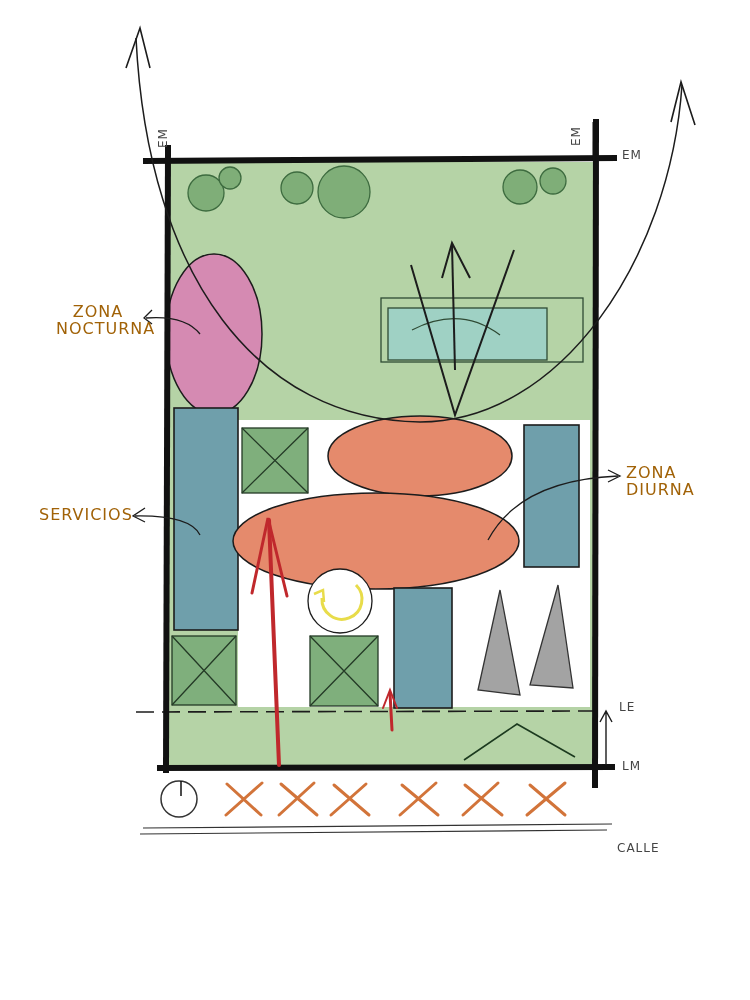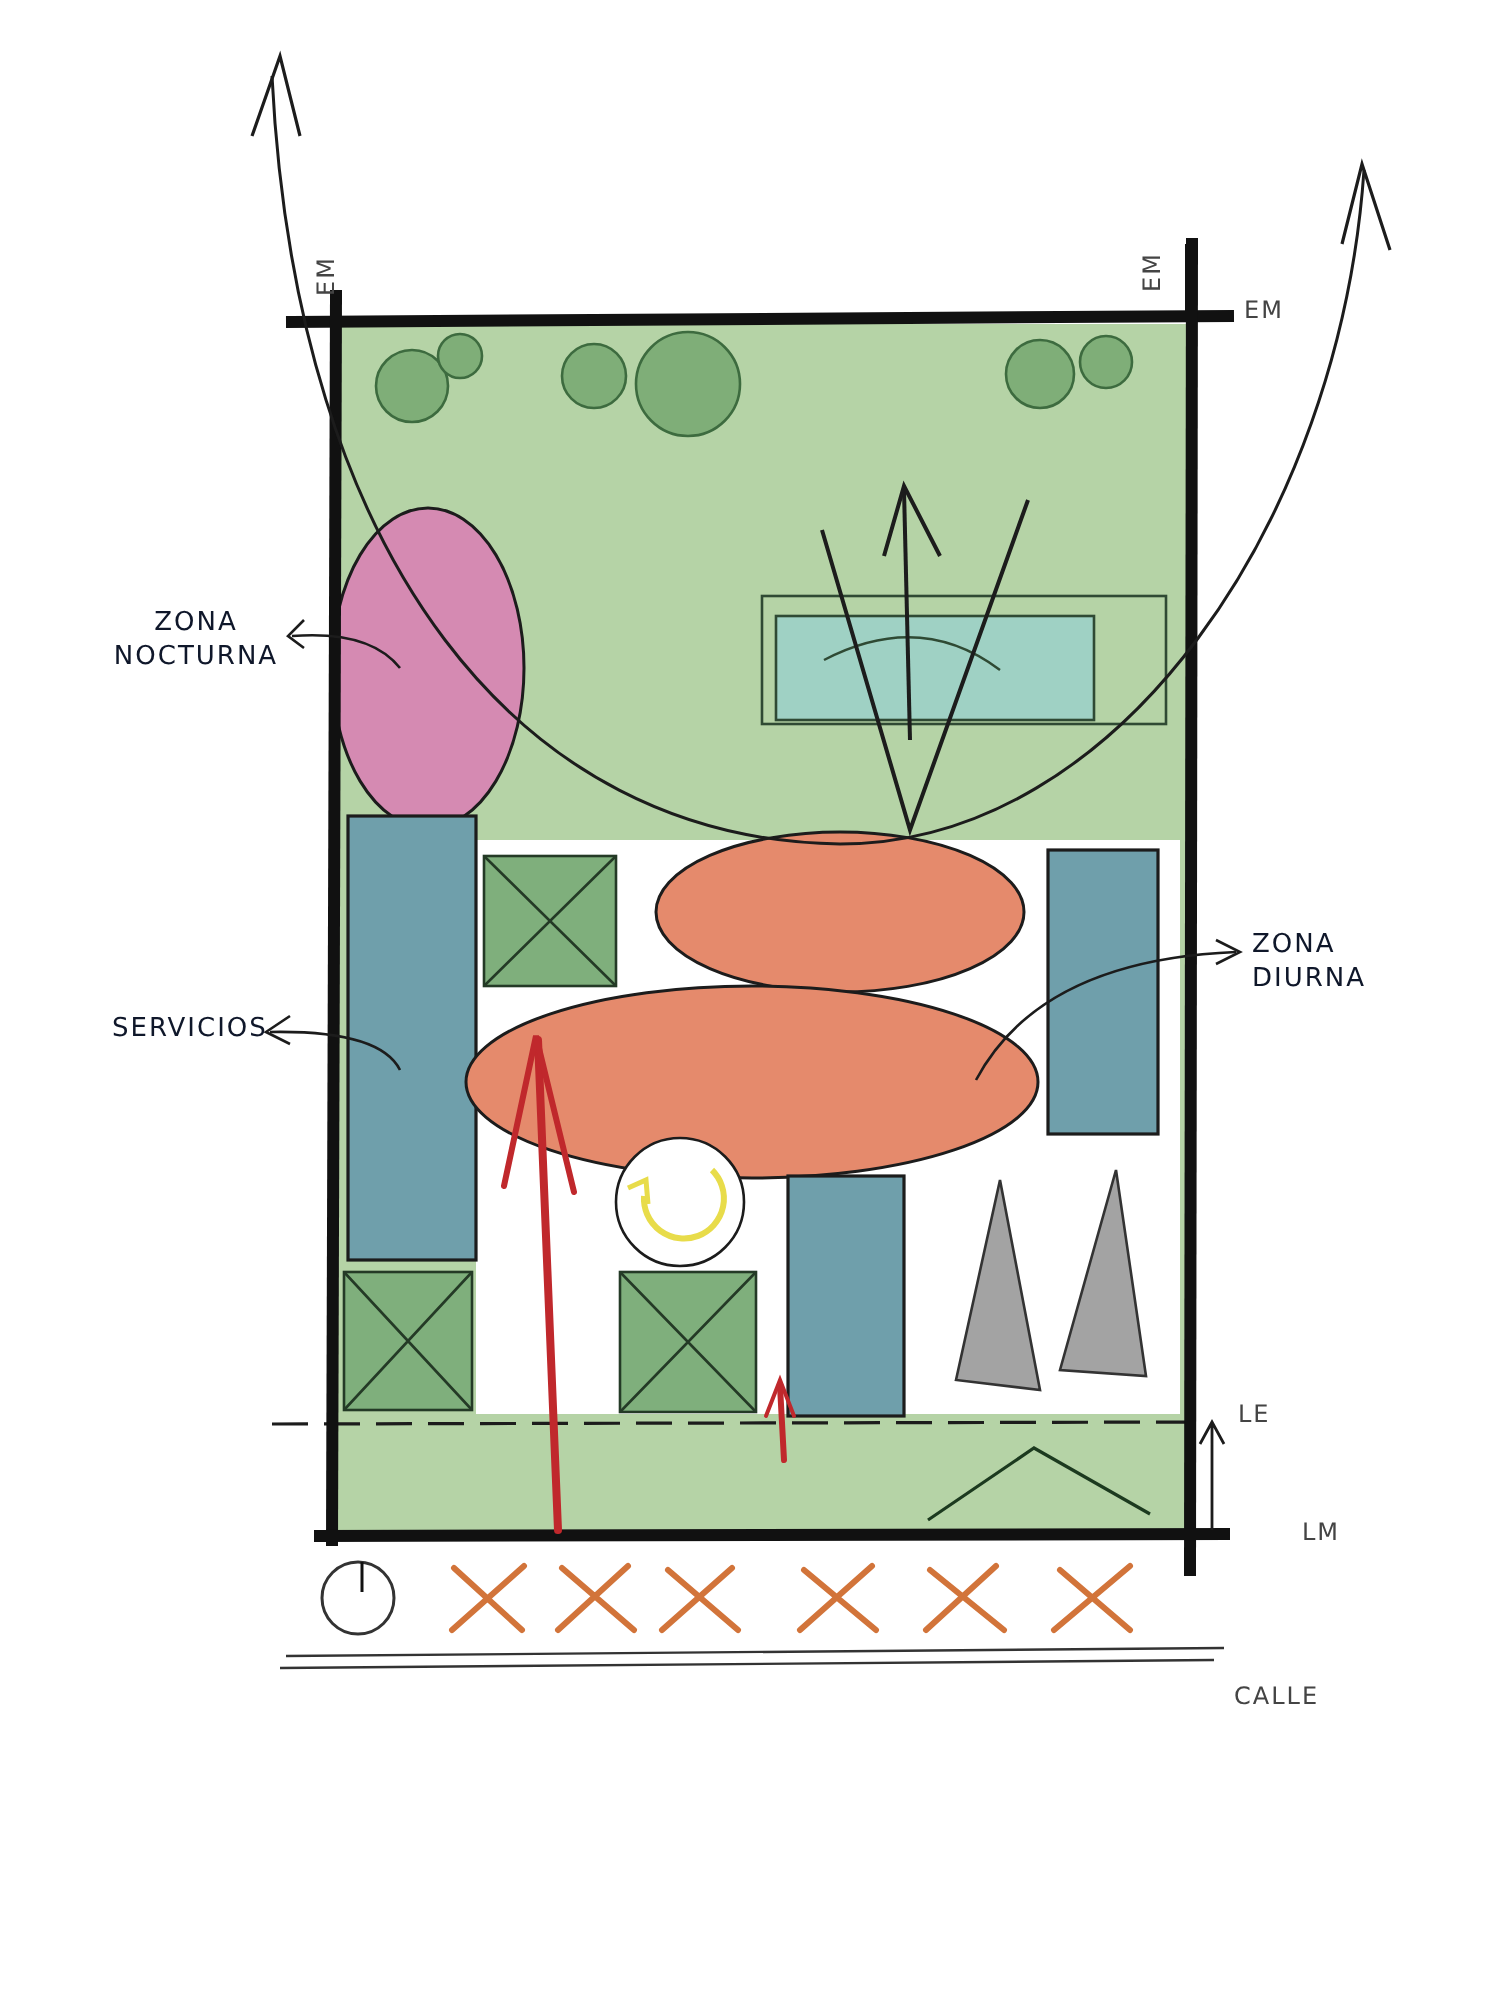--- a/index.html
+++ b/index.html
@@ -1,18 +1,18 @@
 <!DOCTYPE html>
 <html><head>
 <meta charset="utf-8">
 <style>
   html, body { margin: 0; padding: 0; background: #ffffff; }
   body { width: 750px; height: 1000px; position: relative; overflow: hidden; font-family: "DejaVu Sans", sans-serif; }
   #sketch { position: absolute; left: 0; top: 0; }
-  .lbl { position: absolute; font-family: "DejaVu Sans", sans-serif; color: #0f172a; font-size: 13px; letter-spacing: 1px; line-height: 17px; text-transform: uppercase; }
+  .lbl { position: absolute; font-family: "DejaVu Sans", sans-serif; color: #a16207; font-size: 16px; letter-spacing: 1px; line-height: 17px; text-transform: uppercase; }
   .lbl-small { font-size: 12px; color: #444; }
   .rot { transform: rotate(-90deg); transform-origin: left top; }
 </style>
 </head>
 <body>
 
 <svg id="sketch" width="750" height="1000" viewBox="0 0 750 1000" xmlns="http://www.w3.org/2000/svg">
   <defs>
     <marker id="arrowInk" markerWidth="10" markerHeight="10" refX="5" refY="5" orient="auto">
       <path d="M0,0 L6,5 L0,10" fill="none" stroke="#1c1c1c" stroke-width="1.3"></path>
@@ -138,39 +138,39 @@
     <line x1="143" y1="828" x2="612" y2="824" stroke="#333" stroke-width="1.2"></line>
     <line x1="140" y1="834" x2="607" y2="830" stroke="#333" stroke-width="1.2"></line>
   </g>
 </svg>
 
 <div class="lbl" style="left:56px; top:303px; text-align:center; width:84px;">
   <div>ZONA</div>
   <div>NOCTURNA</div>
 </div>
 
-<div class="lbl" style="left:56px; top:506px;text-align:center;">
+<div class="lbl" style="left:39px; top:506px;text-align:center;">
   <span>SERVICIOS</span>
 </div>
 
 <div class="lbl" style="left:626px; top:464px; text-align:left; width:70px;">
   <div>ZONA</div>
   <div>DIURNA</div>
 </div>
 
 <div class="lbl lbl-small rot" style="left:155px; top:148px;">
   <span>EM</span>
 </div>
 <div class="lbl lbl-small rot" style="left:568px; top:146px;">
   <span>EM</span>
 </div>
 <div class="lbl lbl-small" style="left:622px; top:147px;">
   <span>EM</span>
 </div>
 <div class="lbl lbl-small" style="left:619px; top:699px;">
   <span>LE</span>
 </div>
-<div class="lbl lbl-small" style="left:651px; top:758px;">
+<div class="lbl lbl-small" style="left:622px; top:758px;">
   <span>LM</span>
 </div>
 <div class="lbl lbl-small" style="left:617px; top:840px;">
   <span>CALLE</span>
 </div>
 
 </body></html>

